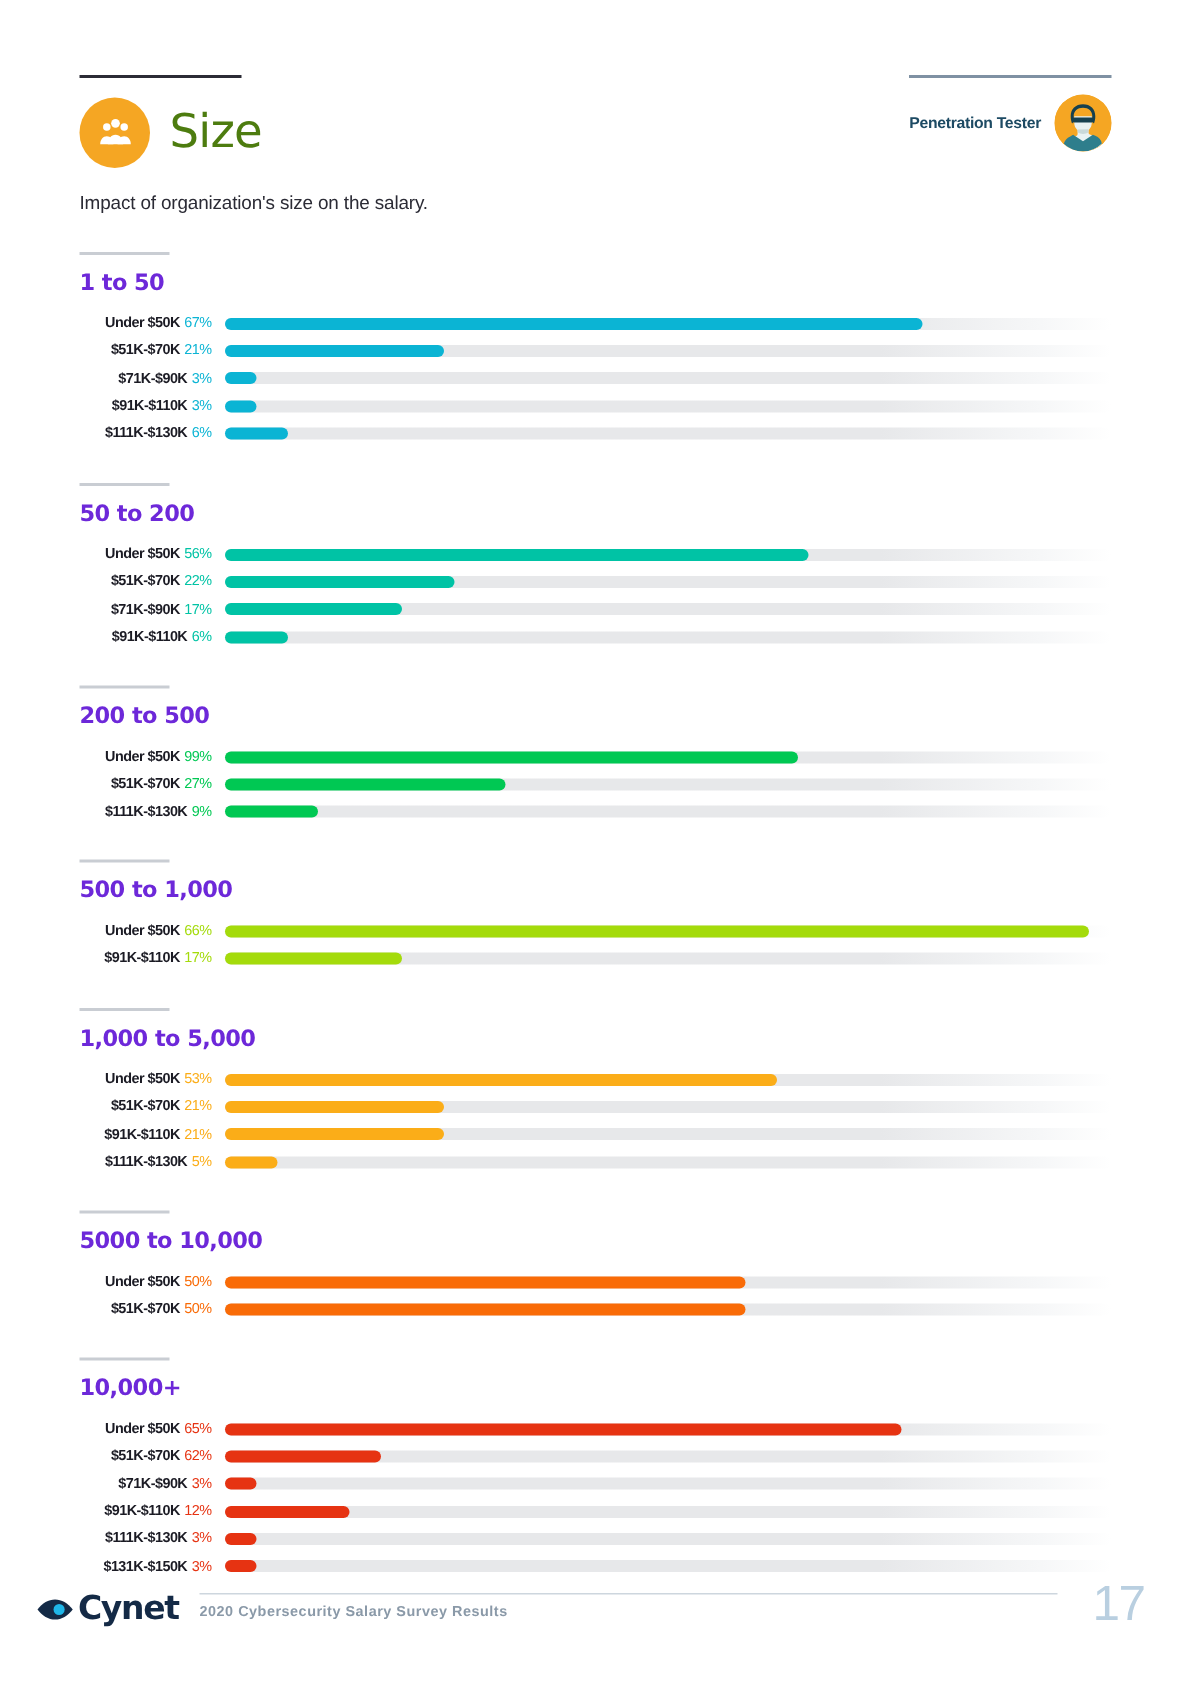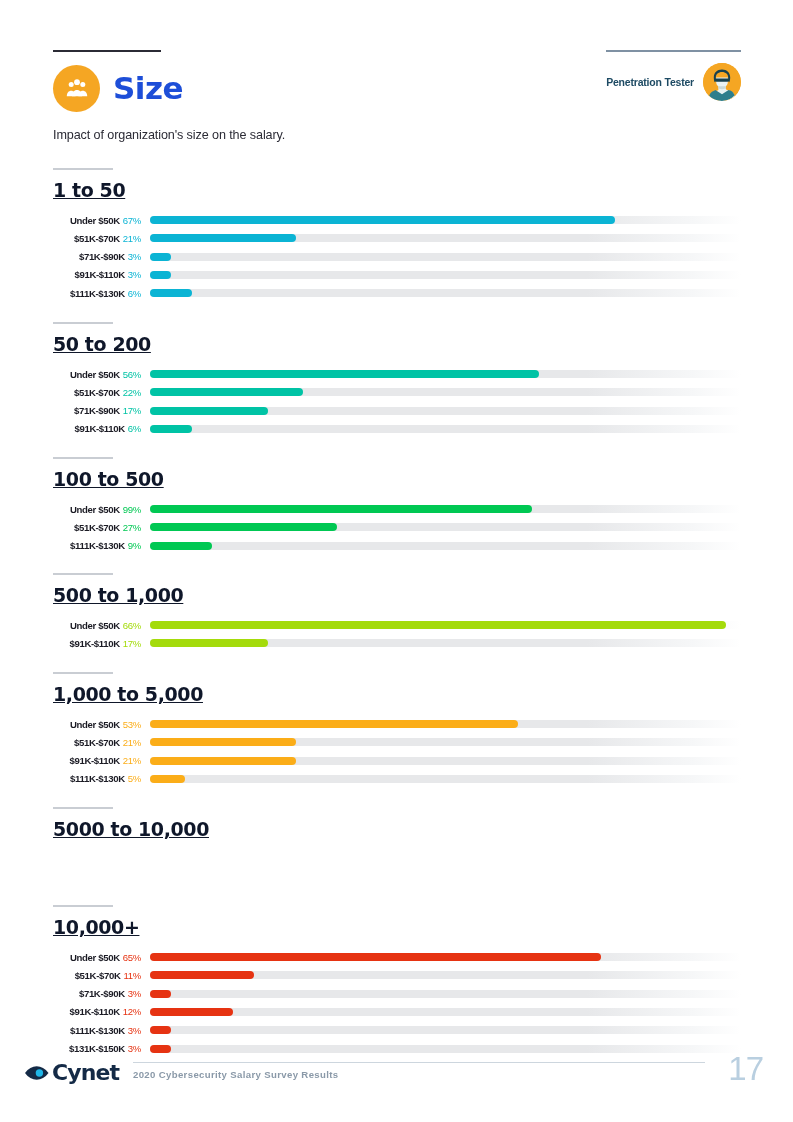--- a/index.html
+++ b/index.html
@@ -19,41 +19,41 @@
   .rule-right {
     position:absolute; right:0; top:0; width:135px; height:2px; background:#7f91a3;
   }
   .title-row { position:absolute; left:0; top:15px; display:flex; align-items:center; gap:13px; }
   .size-badge {
     width:47px; height:47px; border-radius:50%; background:#F5A623;
     display:flex; align-items:center; justify-content:center; flex:none;
   }
   .page-title {
     font-family:"DejaVu Sans", sans-serif;
-    font-size:31px; font-weight:bold; color:#1d4ed8;
+    font-size:31px; font-weight:normal; color:#4d7c0f;
     letter-spacing:-0.5px; line-height:1;
   }
   .subtitle {
     position:absolute; left:0; top:78px;
     font-size:12.6px; color:#2b2b35; letter-spacing:-0.1px;
   }
   .persona { position:absolute; right:0; top:13px; display:flex; align-items:center; gap:9px; }
   .persona-label { font-size:10.5px; color:#1d4a63; font-weight:bold; letter-spacing:-0.2px; }
   .persona-avatar {
     width:38px; height:38px; border-radius:50%; background:#F5A623;
     overflow:hidden; flex:none; position:relative;
   }
 
   
   .section { position:absolute; left:53px; }
   .sec-rule { width:60px; height:2px; background:#c9cdd3; margin-bottom:10px; }
   .sec-title {
     font-family:"DejaVu Sans", sans-serif;
-    font-size:19px; font-weight:bold; color:#0f172a;
-    letter-spacing:-0.4px; margin-bottom:10px; line-height:1.1;text-decoration:underline;
+    font-size:15px; font-weight:bold; color:#6d28d9;
+    letter-spacing:-0.4px; margin-bottom:10px; line-height:1.1;
   }
   .rows { width:688px; }
   .row { height:18.3px; display:flex; align-items:center; }
   .row-label {
     width:88px; text-align:right; flex:none;
     font-size:9.6px; font-weight:bold; color:#1b1b24;
     letter-spacing:-0.35px; white-space:nowrap;
   }
   .row-pct { font-weight:normal; }
   .track {
@@ -186,21 +186,21 @@
           <div class="row">
             <div class="row-label"><span>$91K-$110K</span><span class="row-pct" style="color: rgb(0, 195, 165); margin-left: 3px;">6%</span></div>
             <div class="track">
               <div class="bar" style="background: rgb(0, 195, 165); width: 7.04819%;"></div>
             </div>
           </div>
         </div>
       </div>
       <div class="section" style="top: 457px;">
         <div class="sec-rule"></div>
-        <div class="sec-title">100 to 500</div>
+        <div class="sec-title">200 to 500</div>
         <div class="rows">
           <div class="row">
             <div class="row-label"><span>Under $50K</span><span class="row-pct" style="color: rgb(0, 200, 83); margin-left: 3px;">99%</span></div>
             <div class="track">
               <div class="bar" style="background: rgb(0, 200, 83); width: 64.6084%;"></div>
             </div>
           </div>
           <div class="row">
             <div class="row-label"><span>$51K-$70K</span><span class="row-pct" style="color: rgb(0, 200, 83); margin-left: 3px;">27%</span></div>
             <div class="track">
@@ -259,33 +259,47 @@
             <div class="row-label"><span>$111K-$130K</span><span class="row-pct" style="color: rgb(251, 173, 24); margin-left: 3px;">5%</span></div>
             <div class="track">
               <div class="bar" style="background: rgb(251, 173, 24); width: 5.87349%;"></div>
             </div>
           </div>
         </div>
       </div>
       <div class="section" style="top: 807px;">
         <div class="sec-rule"></div>
         <div class="sec-title">5000 to 10,000</div>
+        <div class="rows">
+          <div class="row">
+            <div class="row-label"><span>Under $50K</span><span class="row-pct" style="color: rgb(249, 107, 7); margin-left: 3px;">50%</span></div>
+            <div class="track">
+              <div class="bar" style="background: rgb(249, 107, 7); width: 58.7349%;"></div>
+            </div>
+          </div>
+          <div class="row">
+            <div class="row-label"><span>$51K-$70K</span><span class="row-pct" style="color: rgb(249, 107, 7); margin-left: 3px;">50%</span></div>
+            <div class="track">
+              <div class="bar" style="background: rgb(249, 107, 7); width: 58.7349%;"></div>
+            </div>
+          </div>
+        </div>
       </div>
       <div class="section" style="top: 905px;">
         <div class="sec-rule"></div>
         <div class="sec-title">10,000+</div>
         <div class="rows">
           <div class="row">
             <div class="row-label"><span>Under $50K</span><span class="row-pct" style="color: rgb(230, 51, 18); margin-left: 3px;">65%</span></div>
             <div class="track">
               <div class="bar" style="background: rgb(230, 51, 18); width: 76.3554%;"></div>
             </div>
           </div>
           <div class="row">
-            <div class="row-label"><span>$51K-$70K</span><span class="row-pct" style="color: rgb(230, 51, 18); margin-left: 3px;">11%</span></div>
+            <div class="row-label"><span>$51K-$70K</span><span class="row-pct" style="color: rgb(230, 51, 18); margin-left: 3px;">62%</span></div>
             <div class="track">
               <div class="bar" style="background: rgb(230, 51, 18); width: 17.6205%;"></div>
             </div>
           </div>
           <div class="row">
             <div class="row-label"><span>$71K-$90K</span><span class="row-pct" style="color: rgb(230, 51, 18); margin-left: 3px;">3%</span></div>
             <div class="track">
               <div class="bar" style="background: rgb(230, 51, 18); width: 3.5241%;"></div>
             </div>
           </div>

